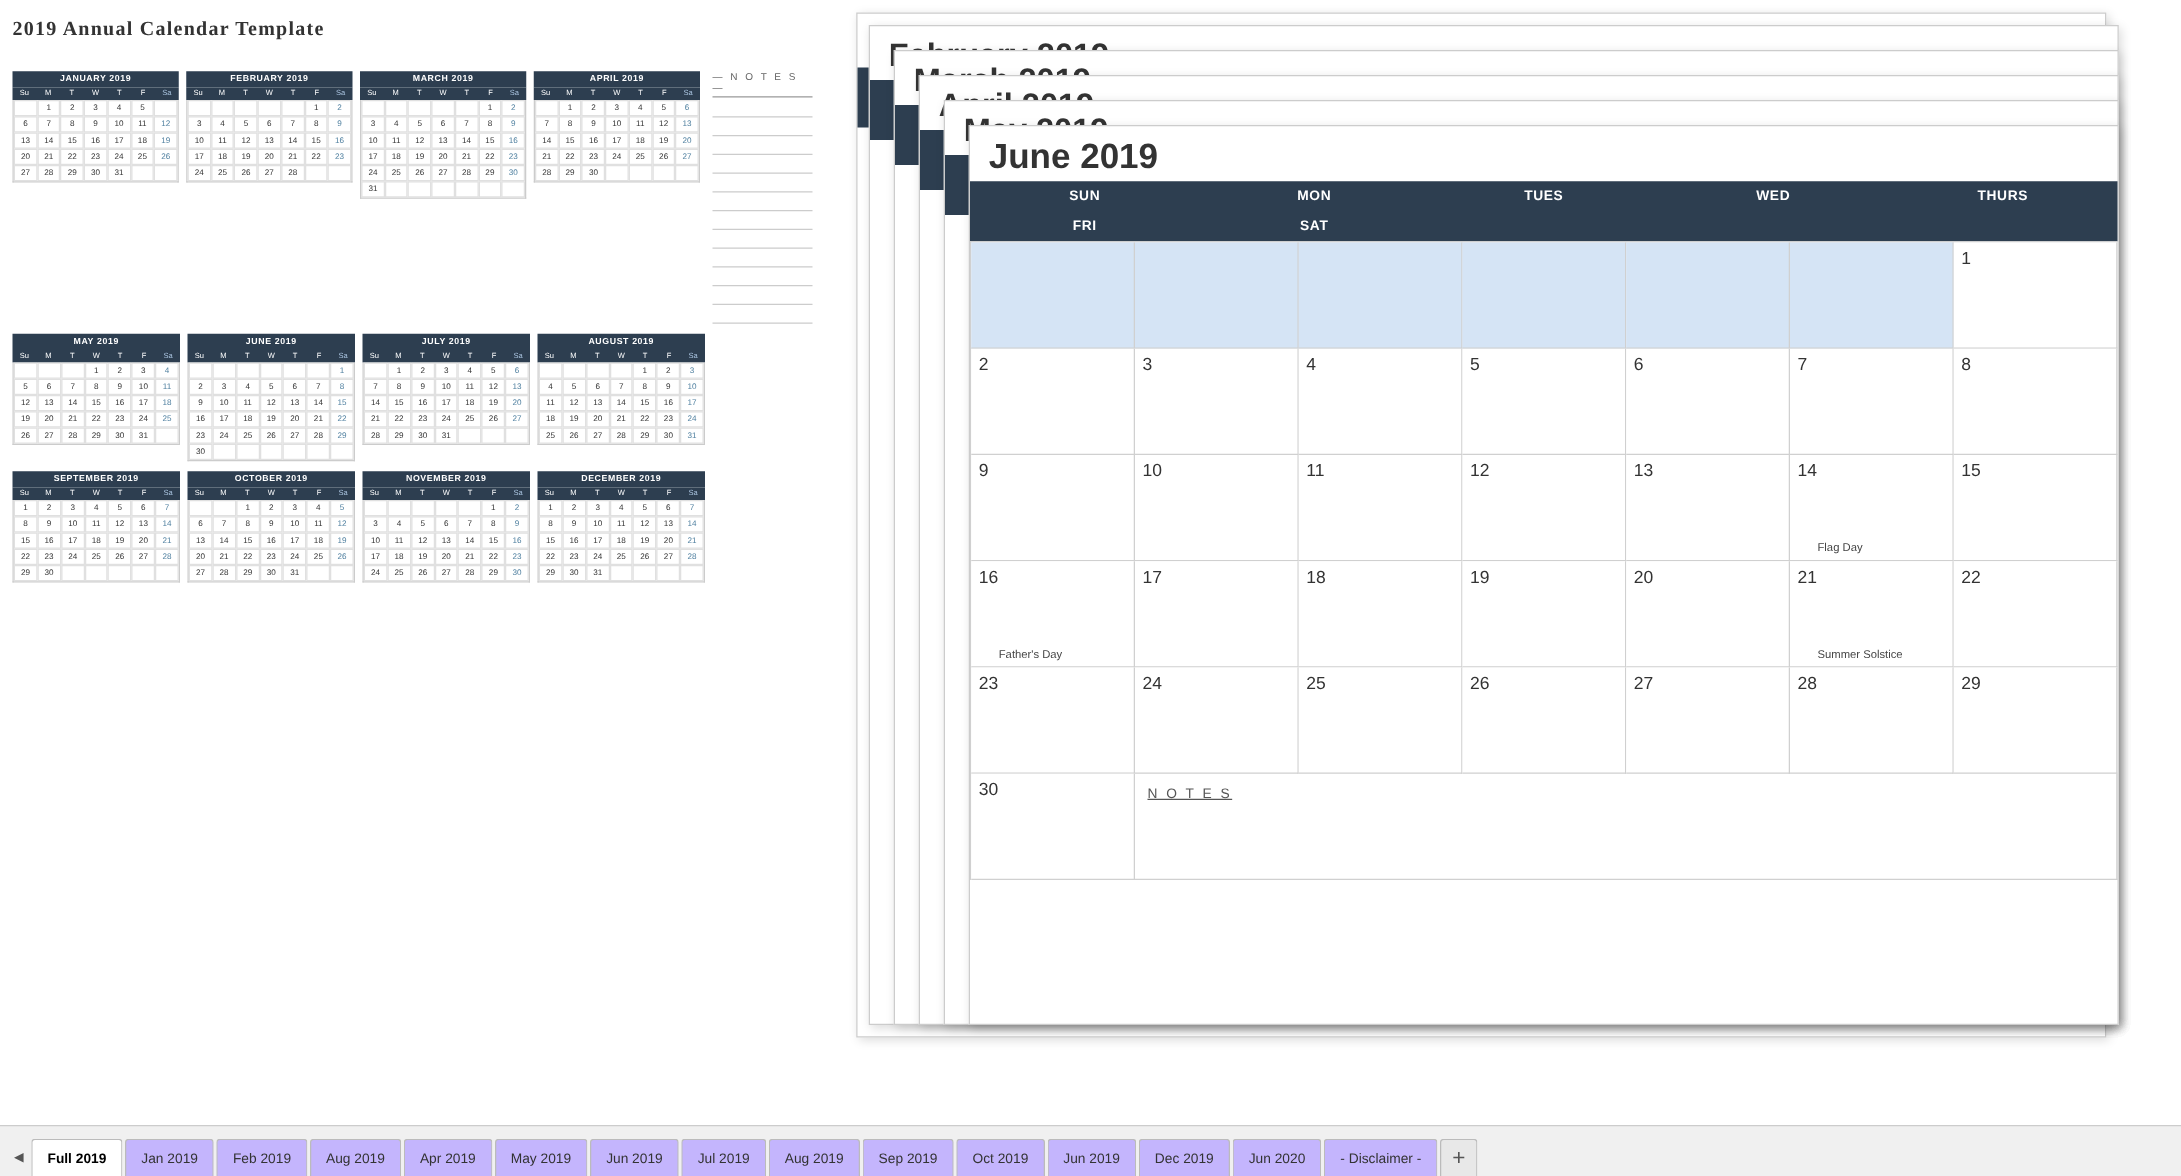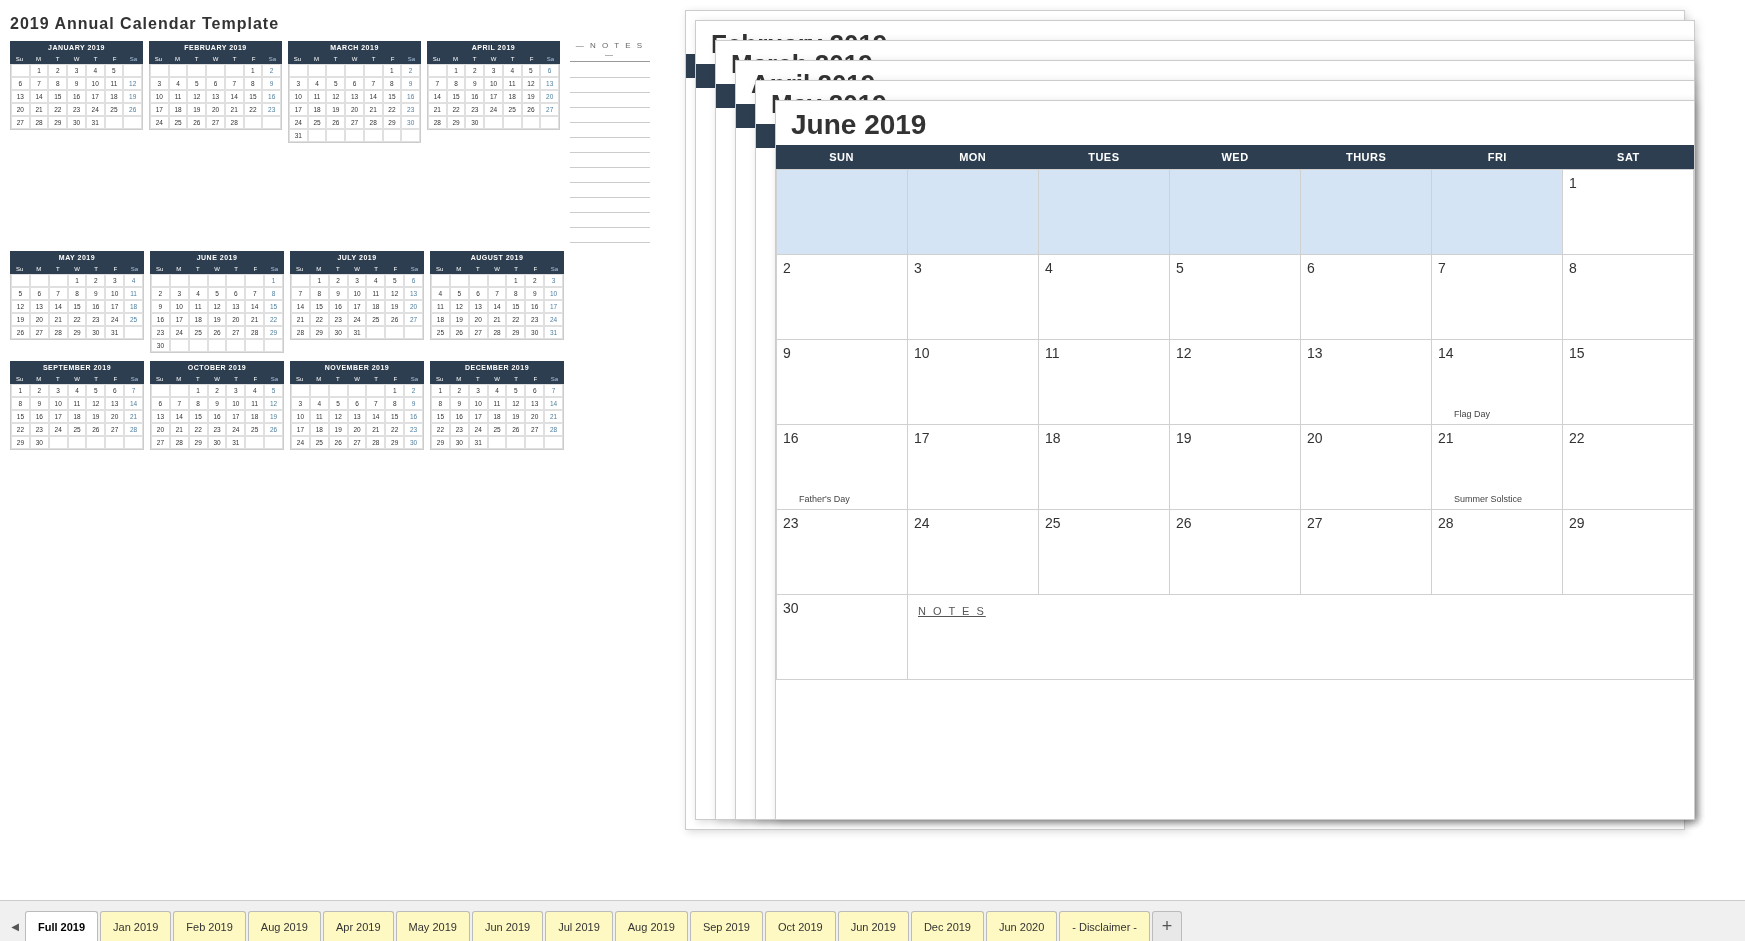--- a/index.html
+++ b/index.html
@@ -29,22 +29,23 @@
       width: 660px;
       height: 900px;
       background: #fff;
       padding: 15px 10px;
     }
 
     .annual-title {
       font-size: 16px;
       font-weight: bold;
       color: #333;
-      margin-bottom: 8px;
+      margin-bottom: 24px;
       letter-spacing: 1px;
+      font-family: Liberation Serif, serif;
     }
 
     .mini-calendar {
       flex: 1;
     }
 
     .mini-cal-header {
       background: #2d3e50;
       color: white;
       text-align: center;
@@ -87,21 +88,21 @@
       min-height: 12px;
     }
 
     .mini-cal-grid span.sat {
       color: #5080a0;
     }
 
     .notes-title {
       font-size: 8px;
       color: #666;
-      text-align: center;
+      text-align: left;
       border-bottom: 1px solid #999;
       padding-bottom: 2px;
       margin-bottom: 4px;
       letter-spacing: 2px;
     }
 
     .notes-lines {
       display: flex;
       flex-direction: column;
       gap: 3px;
@@ -176,21 +177,21 @@
 
     .cal-page-title {
       font-size: 28px;
       font-weight: bold;
       color: #333;
       padding: 8px 15px 4px;
     }
 
     .cal-header-row {
       display: grid;
-      grid-template-columns: repeat(7, 1fr);
+      grid-template-columns: repeat(5, 1fr);
       background: #2d3e50;
     }
 
     .cal-header-cell {
       color: white;
       text-align: center;
       font-size: 11px;
       font-weight: bold;
       padding: 6px 4px;
       letter-spacing: 0.5px;
@@ -221,21 +222,21 @@
     }
 
     .tab-item {
       height: 30px;
       padding: 0 12px;
       display: flex;
       align-items: center;
       font-size: 11px;
       border: 1px solid #bbb;
       border-bottom: none;
-      background: #fef9c3;
+      background: #c4b5fd;
       cursor: pointer;
       white-space: nowrap;
       color: #333;
       margin-right: 2px;
       border-radius: 3px 3px 0 0;
     }
 
     .tab-item.active {
       background: white;
       font-weight: bold;

